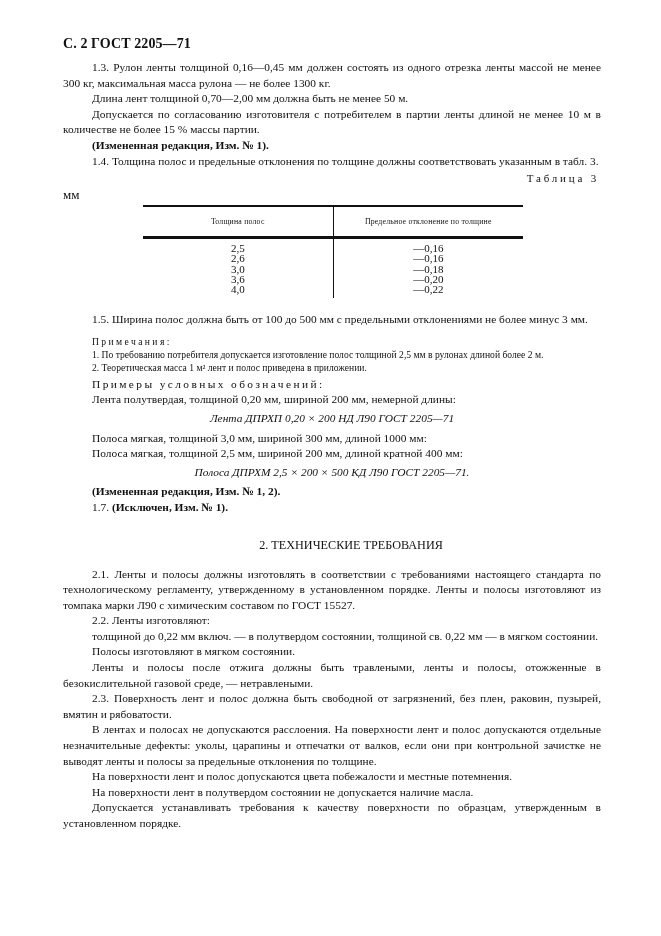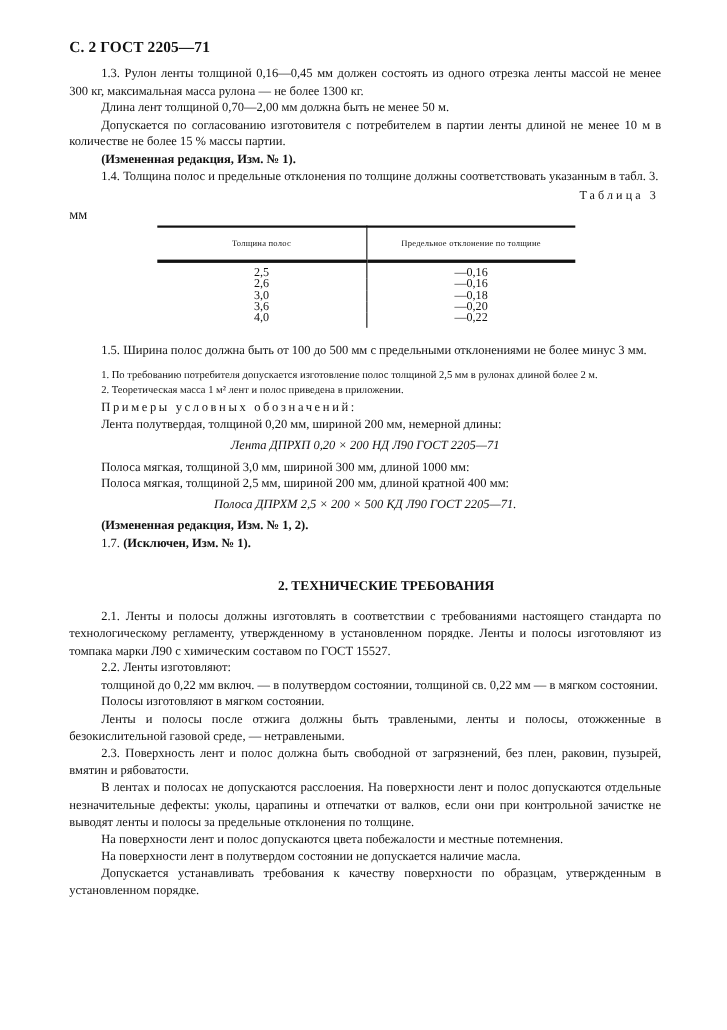--- a/index.html
+++ b/index.html
@@ -31,21 +31,21 @@
     }
     table.t3 th {
       font-weight: normal; font-size: 7.8px; padding: 10px 0 10px 0;
       border-bottom: 3px solid #111; letter-spacing: 0.2px;
     }
     table.t3 td { font-size: 11px; line-height: 10.2px; text-align: center; padding: 0; }
     table.t3 .c1 { width: 50%; border-right: 1.3px solid #111; }
     table.t3 tr.first td { padding-top: 4px; }
     table.t3 tr.last td { padding-bottom: 4px; }
     .section-title {
-      text-align: center; font-weight: bold; font-size: 12.2px;
+      text-align: center; font-weight: normal; font-size: 12.2px;
       margin: 22px 0 14px 0; padding-left: 38px;
     }
   </style>
 </head>
 <body>
 
 <div class="header">С. 2 ГОСТ 2205—71</div>
 
 <div class="page" style="top:60px;">
   <p class="p">1.3.  Рулон ленты толщиной 0,16—0,45 мм должен состоять из одного отрезка ленты массой не менее 300 кг, максимальная масса рулона — не более 1300 кг.</p>
@@ -86,20 +86,21 @@
           <td>—0,22</td>
         </tr>
       </tbody>
     </table>
   </div>
 
   <div style="height:14px"></div>
   <p class="p">1.5.  Ширина полос должна быть от 100 до 500 мм с предельными отклонениями не более минус 3 мм.</p>
 
   <div style="height:7px"></div>
+  <p class="p ind small spaced">Примечания:</p>
   <p class="p ind small">1.  По требованию потребителя допускается изготовление полос толщиной 2,5 мм в рулонах длиной более 2 м.</p>
   <p class="p ind small">2.  Теоретическая масса 1 м² лент и полос приведена в приложении.</p>
 
   <div style="height:3px"></div>
   <p class="p ind spaced">Примеры условных обозначений:</p>
   <p class="p ind">Лента полутвердая, толщиной 0,20 мм, шириной 200 мм, немерной длины:</p>
   <p class="p center it" style="margin:3px 0 4px 0;">Лента ДПРХП 0,20 × 200 НД Л90 ГОСТ 2205—71</p>
   <p class="p ind">Полоса мягкая, толщиной 3,0 мм, шириной 300 мм, длиной 1000 мм:</p>
   <p class="p ind">Полоса мягкая, толщиной 2,5 мм, шириной 200 мм, длиной кратной 400 мм:</p>
   <p class="p center it" style="margin:3px 0 4px 0;">Полоса ДПРХМ 2,5 × 200 × 500 КД Л90 ГОСТ 2205—71.</p>

